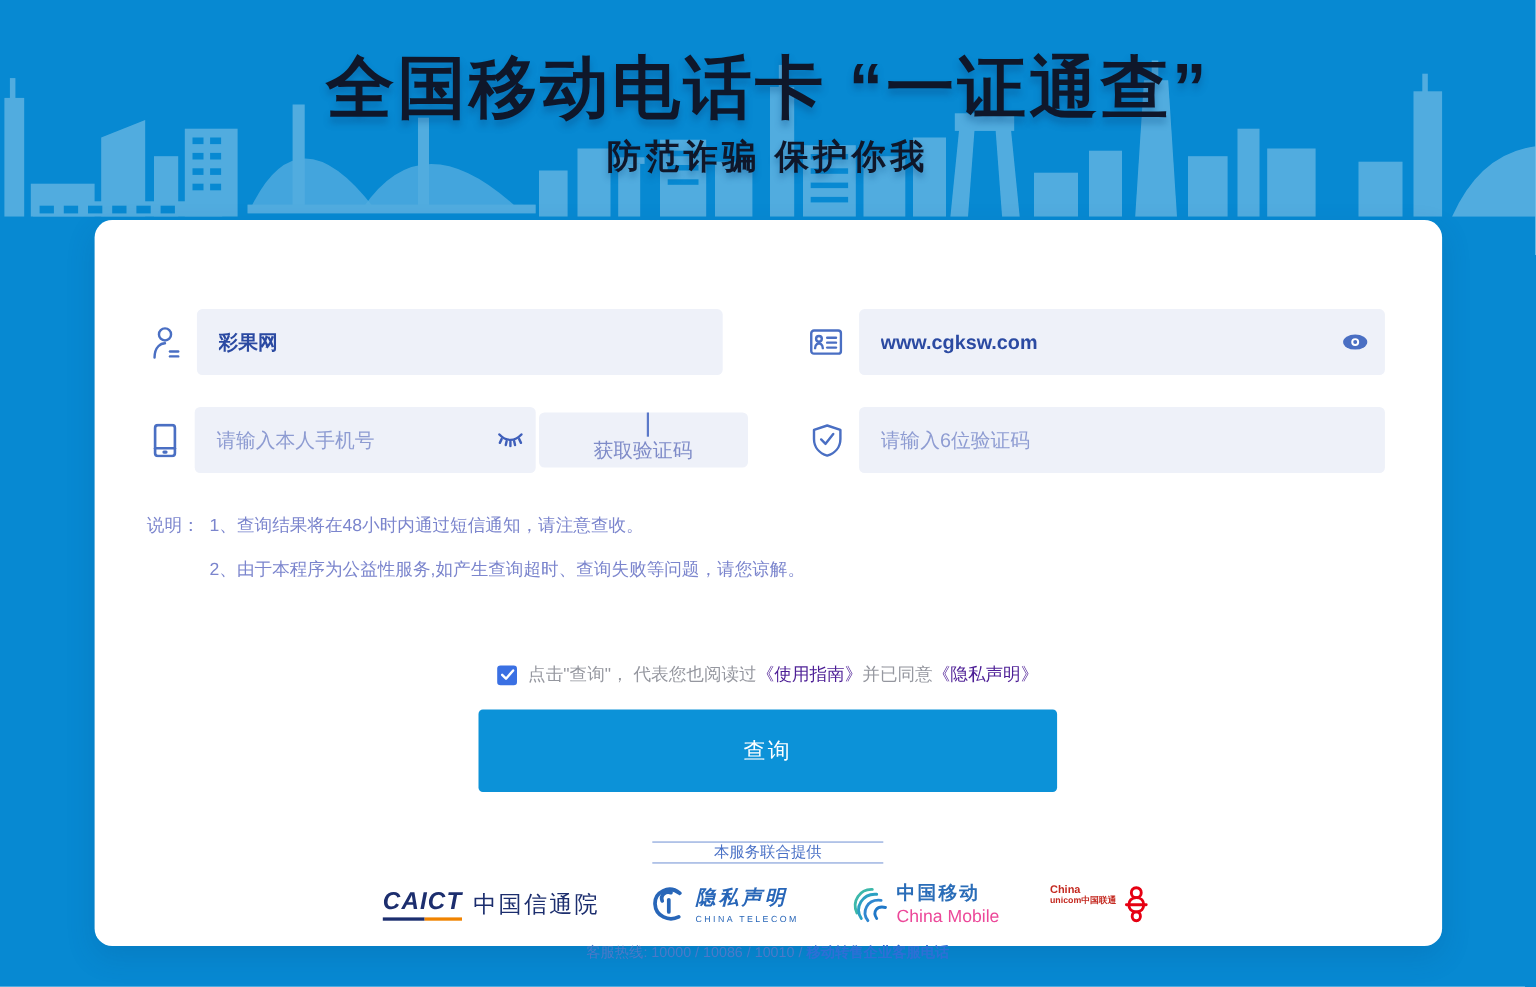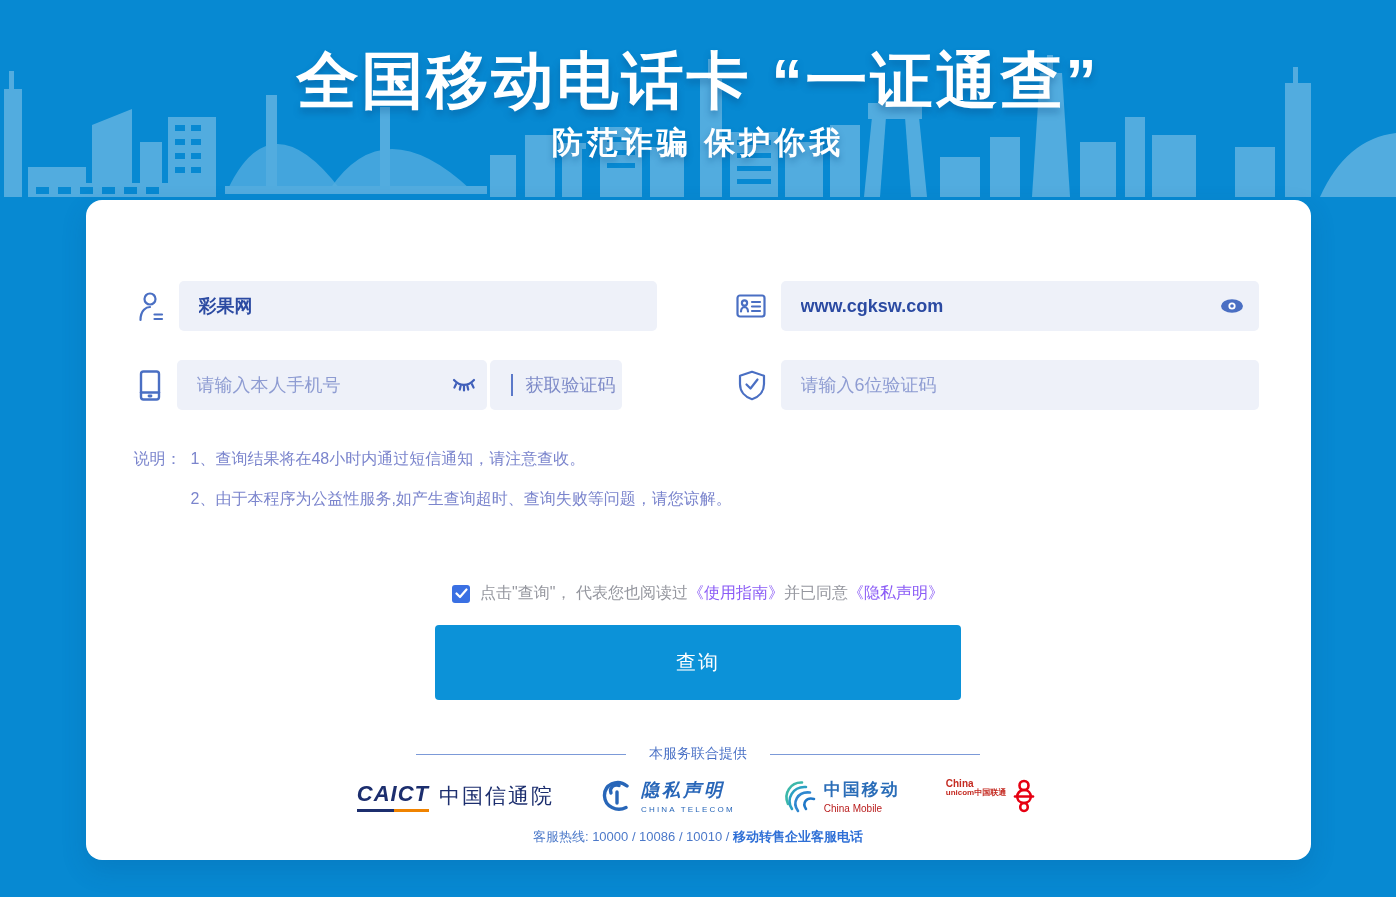--- a/index.html
+++ b/index.html
@@ -4,95 +4,95 @@
 <style>
   html,body { margin:0; padding:0; }
   body {
     width:1396px; height:897px; overflow:hidden; position:relative;
     background:#0789d2;
     font-family:"Liberation Sans","DejaVu Sans",sans-serif;
   }
   
   .hero { position:relative; height:200px; }
   .skyline { position:absolute; left:0; bottom:3px; width:1396px; height:150px; z-index:1; }
-  .hero-text { position:relative; z-index:2; text-align:center; padding-top:48px; color:#ffffff; }
+  .hero-text { position:relative; z-index:2; text-align:center; padding-top:48px; color:#0f172a; }
   .hero-title {
     font-size:62px; font-weight:800; letter-spacing:3px; line-height:1.05;
     text-shadow:0 5px 7px rgba(8,70,130,.38);
   }
   .hero-sub {
     font-size:31px; font-weight:700; letter-spacing:4px; margin-top:9px;
     text-shadow:0 4px 6px rgba(8,70,130,.38);
   }
   
   .card {
     position:relative; z-index:3; width:1225px; height:660px; margin:0 auto;
     background:#ffffff; border-radius:16px; box-sizing:border-box; padding-top:81px;
     box-shadow:0 10px 26px rgba(0,60,120,.16);
   }
   .form-row { display:flex; align-items:center; justify-content:space-between; padding:0 52px; }
   .form-row.second { margin-top:29px; }
   .field { display:flex; align-items:center; }
   .ficon { flex:none; display:flex; margin-right:15px; }
   .inputwrap { position:relative; display:flex; }
   input.txt {
-    height:50px; background:#eef1f9; border:none; border-radius:5px;
+    height:60px; background:#eef1f9; border:none; border-radius:5px;
     padding:0 38px 0 20px; box-sizing:border-box; font-size:18px; color:#2b4aa2;
     font-family:inherit; outline:none;
   }
   input.txt::placeholder { color:#8e9cd2; font-weight:400; opacity:1; }
   input.wide { width:478px; }
   input.bold { font-weight:700; }
   input.phone { width:310px; }
   .code-btn {
-    width:132px; height:50px; background:#eef1f9; border:none; border-radius:5px;
+    width:190px; height:50px; background:#eef1f9; border:none; border-radius:5px;
     margin-left:3px; display:flex; align-items:center; font-size:18px; color:#7e8bc8;
-    font-family:inherit; cursor:pointer; padding:0;
+    font-family:inherit; cursor:pointer; padding:0;flex-direction:column;
   }
   .vbar { width:2px; height:22px; background:#5b79c9; margin:0 13px 0 21px; }
   .eye-abs { position:absolute; top:50%; transform:translateY(-50%); cursor:pointer; display:flex; }
   .eye-open-pos { right:15px; }
   .eye-closed-pos { right:11px; }
   
   .notes { display:flex; padding:0 48px; margin-top:41px; font-size:16px; color:#7b85cd; line-height:16px; }
   .notes-label { flex:none; margin-right:9px; }
   .note-item { margin-bottom:24px; }
   .note-item:last-child { margin-bottom:16px; }
   
   .agree-row { margin-top:60px; display:flex; justify-content:center; align-items:center; font-size:16px; color:#95979f; }
   .checkbox {
     width:18px; height:18px; background:#3a70e3; border-radius:3px; margin-right:10px;
     display:flex; align-items:center; justify-content:center; cursor:pointer; flex:none;
   }
-  .link { color:#8b5cf6; cursor:pointer; }
+  .link { color:#4c1d95; cursor:pointer; }
   
   .query-btn {
     display:block; margin:21px auto 0; width:526px; height:75px; background:#0c92d8;
     color:#ffffff; font-size:20px; letter-spacing:2px; border:none; border-radius:4px;
     font-family:inherit; cursor:pointer;
   }
   
-  .provider-divider { margin-top:45px; display:flex; align-items:center; justify-content:center; }
+  .provider-divider { margin-top:45px; display:flex; align-items:center; justify-content:center;flex-direction:column; }
   .pd-line { width:210px; height:1px; background:#7c9ad8; }
   .pd-label { margin:0 23px; font-size:14px; color:#4a71c6; }
   .logos { margin-top:15px; display:flex; align-items:center; justify-content:center; gap:46px; }
   .logo { display:flex; align-items:center; }
   .caict { color:#1c2e6e; }
   .caict-en { position:relative; font-size:22px; font-weight:800; font-style:italic; padding-bottom:5px; letter-spacing:1px; }
   .caict-u { position:absolute; bottom:0; height:3px; }
   .caict-u1 { left:0; width:52%; background:#1c2e6e; }
   .caict-u2 { left:52%; width:48%; background:#f08300; }
   .caict-cn { font-size:21px; margin-left:10px; letter-spacing:2px; font-weight:500; }
   .telecom { gap:7px; color:#2866b8; }
   .logo-col { display:flex; flex-direction:column; }
   .telecom-cn { font-size:18px; font-weight:700; font-style:italic; letter-spacing:3px; }
   .telecom-en { font-size:8px; letter-spacing:2.2px; margin-top:3px; color:#2866b8; }
   .mobile { gap:7px; }
   .mobile-cn { font-size:17px; font-weight:700; color:#2a6db8; letter-spacing:2px; }
-  .mobile-en { font-size:10px; color:#b91c1c; margin-top:2px; }
+  .mobile-en { font-size:16px; color:#ec4899; margin-top:2px; }
   .unicom { gap:3px; align-items:flex-start; }
   .unicom-txt { display:flex; flex-direction:column; color:#c42a21; font-weight:700; line-height:1.1; margin-bottom:4px; }
   .unicom-l1 { font-size:10px; }
   .unicom-l2 { font-size:8px; }
   
   .hotline { margin-top:14px; text-align:center; font-size:13px; color:#4c79c9; }
   .hotline-link { color:#2e6fd6; font-weight:700; cursor:pointer; }
 </style>
 </head>
 <body>

